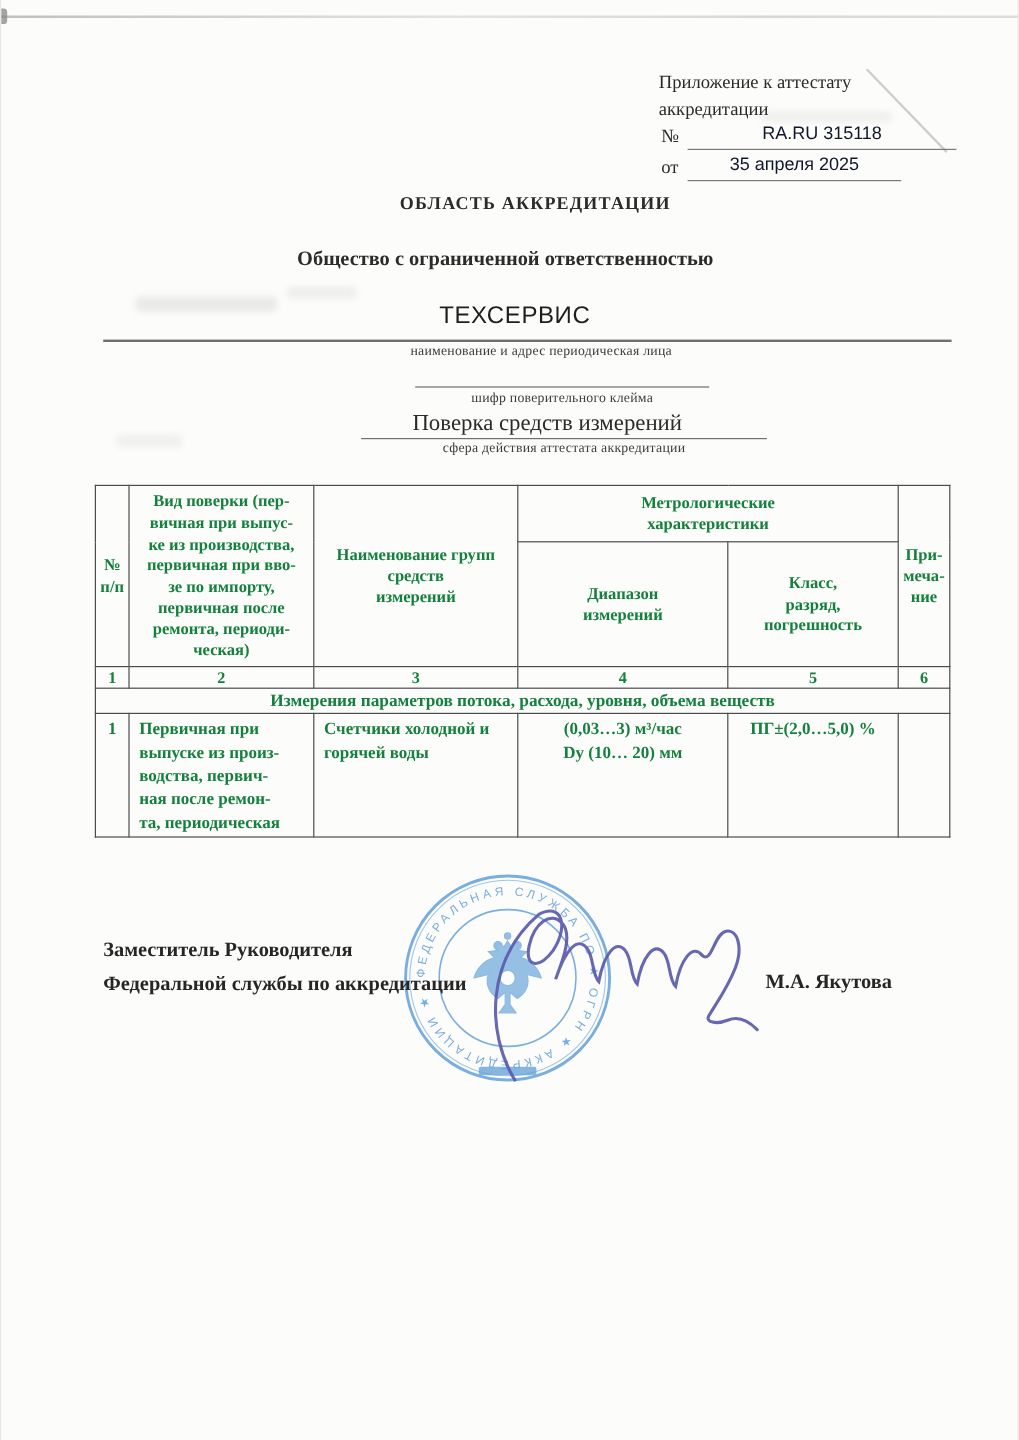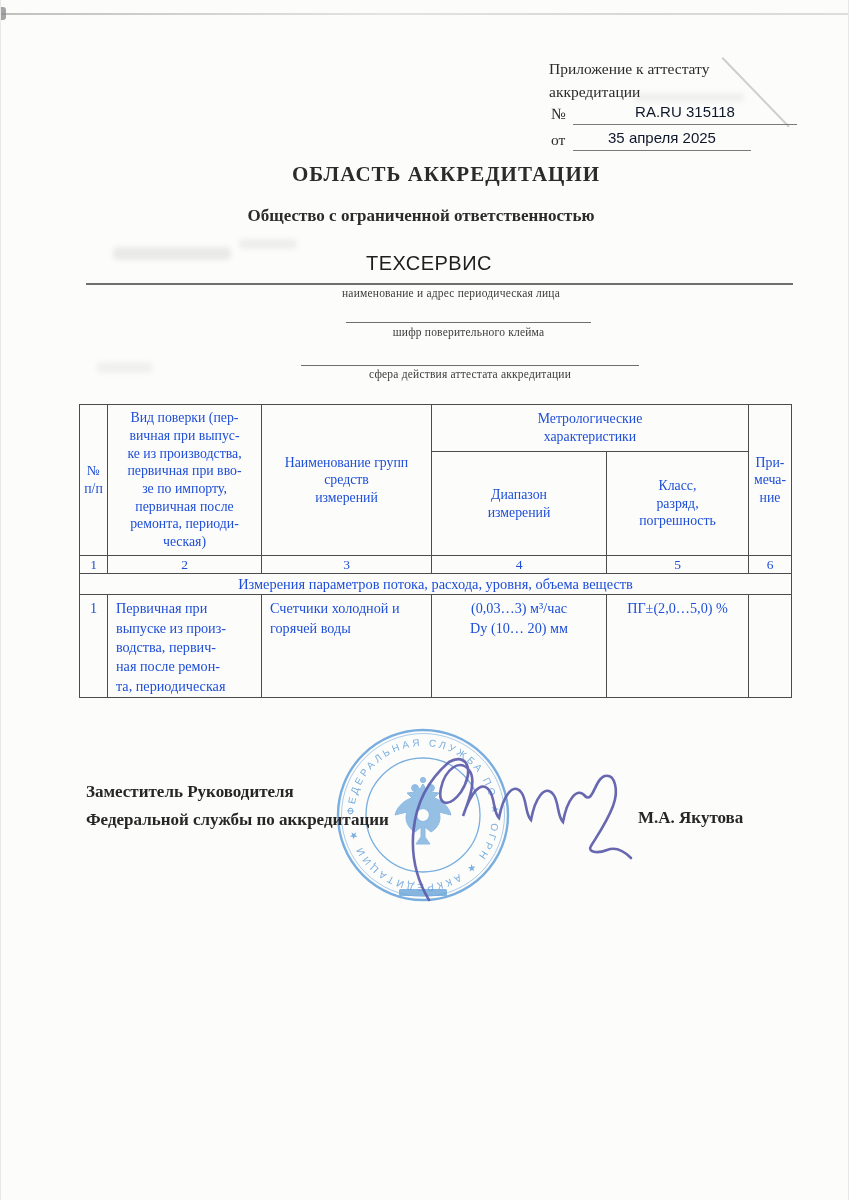--- a/index.html
+++ b/index.html
@@ -25,22 +25,22 @@
   .smudge { position:absolute; background:#9a9a9a; filter:blur(2.5px); border-radius:4px; }
 
   
   .note-text { font-size:15.5px; }
   .note-line { position:absolute; background:#7a7a7a; height:1.4px; }
   .note-val { font-family:"Liberation Sans", sans-serif; font-size:15px; text-align:center; color:#0f172a; }
 
   
   .tblwrap { position:absolute; left:78px; top:404px; }
   table.acc { border-collapse:collapse; table-layout:fixed; width:712px; background:transparent; }
-  .acc th, .acc td { border:1.2px solid #4c4c4c; font-weight:normal; font-size:13.8px;
-    line-height:1.28; padding:1px 3px; color:#1d4ed8;margin-top:12px; }
+  .acc th, .acc td { border:1.2px solid #4c4c4c; font-weight:bold; font-size:13.8px;
+    line-height:1.28; padding:1px 3px; color:#15803d;margin-top:12px; }
   .acc th { text-align:center; vertical-align:middle; }
   .acc td.data { vertical-align:top; padding-top:4px; font-size:14.2px; line-height:1.36; }
   .acc .numrow td { height:17px; text-align:center; font-size:13.5px; padding:0; }
   .acc .secrow td { height:20px; text-align:center; font-size:14.4px; padding:0 2px; }
   .acc td.left { text-align:left; padding-left:8px; padding-right:4px; }
   .acc td.cent { text-align:center; }
 
   .sig-label { font-size:17px; font-weight:bold; color:#262626; }
 </style>
 </head>
@@ -60,29 +60,30 @@
   <div class="abs note-text" style="left:548px; top:83px;text-align:right;">аккредитации</div>
 
   <div class="abs note-text" style="left:550px; top:105px;">№</div>
   <div class="abs note-val" style="left:572px; top:103px; width:224px;">RA.RU 315118</div>
   <div class="note-line" style="left:572px; top:124px; width:224px;"></div>
 
   <div class="abs note-text" style="left:550px; top:131px;">от</div>
   <div class="abs note-val" style="left:572px; top:129px; width:178px;">35 апреля 2025</div>
   <div class="note-line" style="left:572px; top:150px; width:178px;"></div>
 
-  <div class="abs center bold" style="left:90px; top:162px; width:710px; font-size:21px; letter-spacing:1px;">ОБЛАСТЬ АККРЕДИТАЦИИ</div>
+  <div class="abs center bold" style="left:90px; top:162px; width:710px; font-size:15px; letter-spacing:1px;">ОБЛАСТЬ АККРЕДИТАЦИИ</div>
   <div class="abs center sans" style="left:73px; top:252px; width:710px; font-size:20px; letter-spacing:.5px; color:#1e1e1e;">ТЕХСЕРВИС</div>
   <div class="abs center bold" style="left:65px; top:206px; width:710px; font-size:17px;">Общество с ограниченной ответственностью</div>
   <div class="rule" style="left:85px; top:283px; width:707px;"></div>
   <div class="abs center caption" style="left:95px; top:287px; width:710px;">наименование и адрес периодическая лица</div>
 
   <div class="rule" style="left:345px; top:322px; width:245px; height:1.2px;"></div>
   <div class="abs center caption" style="left:345px; top:326px; width:245px;">шифр поверительного клейма</div>
 
+  <div class="abs center" style="left:100px; top:342px; width:710px; font-size:19px;">Поверка средств измерений</div>
   <div class="rule" style="left:300px; top:365px; width:338px; height:1.2px;"></div>
   <div class="abs center caption" style="left:300px; top:368px; width:338px;">сфера действия аттестата аккредитации</div>
 
   <div class="tblwrap">
     <table class="acc">
       <colgroup>
         <col style="width:28px">
           <col style="width:154px">
           <col style="width:170px">
         <col style="width:175px">

